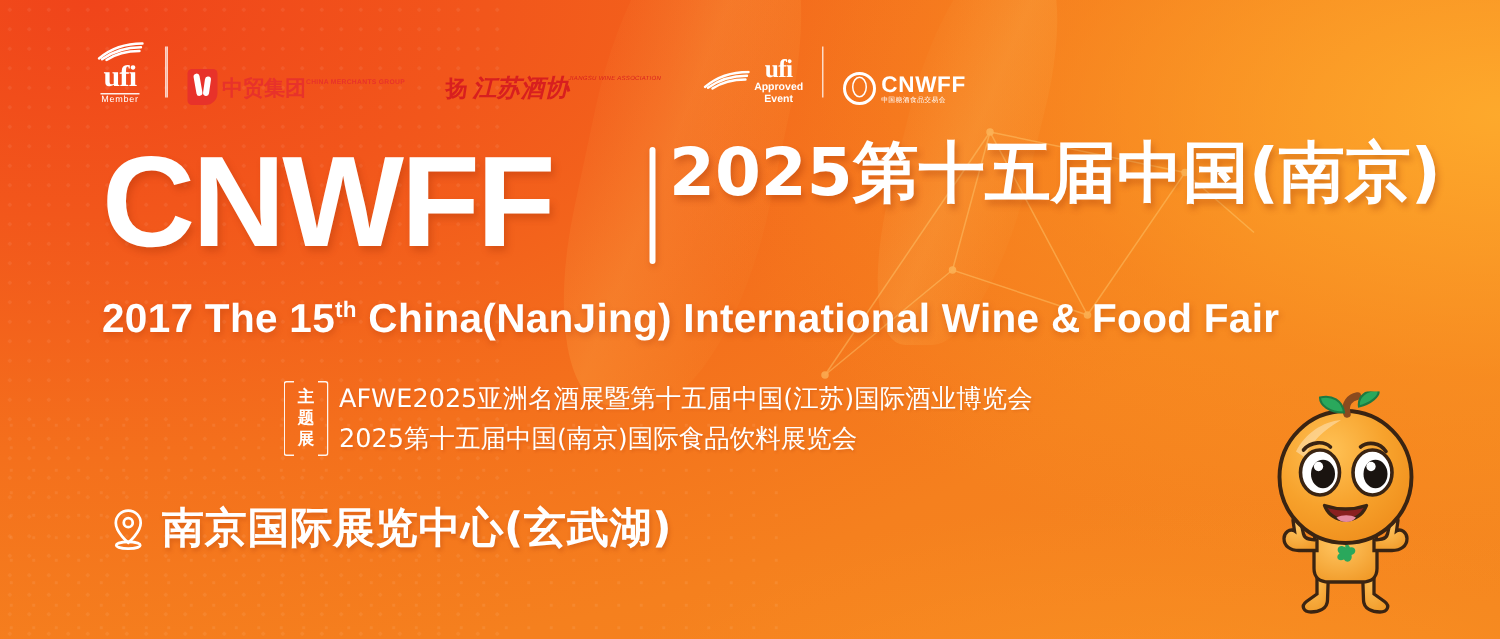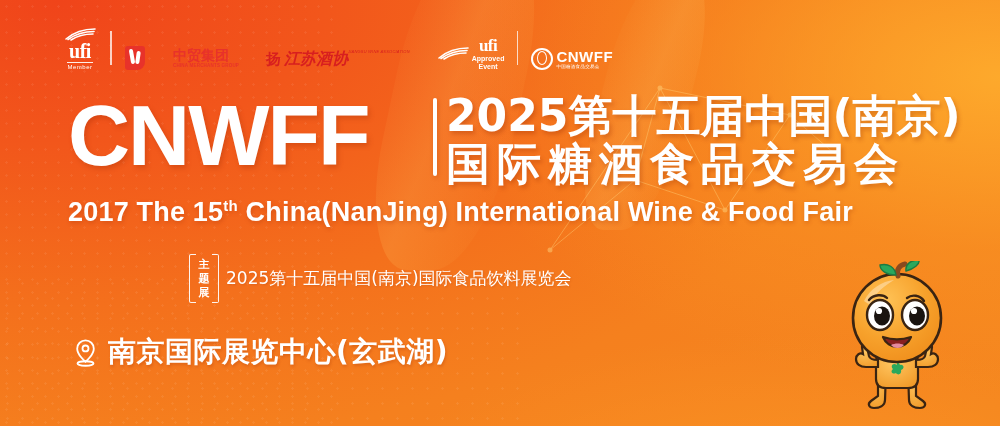--- a/index.html
+++ b/index.html
@@ -90,21 +90,21 @@
   .ufi-word { font-size: 20px; font-weight: 700; color:#ffffff; letter-spacing:-.5px; font-family:"Liberation Serif", serif; }
   .ufi-sub { font-size: 6px; color:#fff; letter-spacing:.5px; margin-top:1px; border-top:1px solid rgba(255,255,255,.9); padding-top:1px;}
 
   .comex { display:flex; align-items:center; font-weight:800; font-size:16px; color:#fff; letter-spacing:.3px;}
   .comex .xmark { color:#c0267a; font-size:21px; margin:0 -2px; font-weight:900;}
 
   .zhongmao { display:flex; align-items:center; gap:3px;}
   .zm-mark { width:20px; height:24px; background:#e8322a; border-radius:3px 3px 8px 3px; position:relative;}
   .zm-mark:after { content:""; position:absolute; left:5px; top:3px; width:4px; height:15px; background:#fff; border-radius:2px; transform:rotate(-10deg);}
   .zm-mark:before { content:""; position:absolute; left:11px; top:5px; width:4px; height:13px; background:#fff; border-radius:2px; transform:rotate(8deg);}
-  .zm-txt { display:flex; flex-direction:column; line-height:1;margin-left:25px;}
+  .zm-txt { display:flex; flex-direction:row; line-height:1;}
   .zm-cn { font-size:14px; font-weight:700; color:#e8322a; letter-spacing:0px;}
   .zm-en { font-size:4.5px; font-weight:700; color:#e8322a; letter-spacing:.2px; margin-top:2px;}
 
   .jsjx { display:flex; align-items:center; gap:2px;}
   .jsjx-seal { font-size:15px; font-weight:700; color:#d81f1f; background:transparent; padding:0 1px;}
   .jsjx-cn { font-size:16px; font-weight:700; color:#d81f1f; font-family:"DejaVu Serif", serif;}
   .jsjx-box { display:flex; flex-direction:row;font-style:italic; }
   .jsjx-en { font-size:4px; color:#d81f1f; letter-spacing:.2px;}
 
   .ufiapp { display:flex; align-items:center; gap:2px;}
@@ -286,34 +286,34 @@
         </div>
       </div>
     </div>
   </div>
 
   <div class="cnwff-big">CNWFF</div>
   <div class="head-divider"></div>
 
   <div class="cn-title">
     <div class="cn-line1">2025第十五届中国(南京)</div>
-    <div class="cn-line2">国际糖酒食品交易会</div>
   </div>
 
   <div class="en-title">
     <span>2017 The 15</span><sup>th</sup><span> China(NanJing) International Wine &amp; Food Fair</span>
   </div>
 
   <div class="theme-block">
     <div class="theme-badge">
       <span>主</span>
       <span>题</span>
       <span>展</span>
     </div>
     <div class="theme-lines">
+      <div class="theme-line">AFWE2025亚洲名酒展暨第十五届中国(江苏)国际酒业博览会</div>
       <div class="theme-line">2025第十五届中国(南京)国际食品饮料展览会</div>
     </div>
   </div>
 
   <div class="info-row">
 
 
     <div class="info-item">
       <svg class="info-icon" width="27" height="29" viewBox="0 0 28 30">
         <g fill="none" stroke="#ffffff" stroke-width="1.9" stroke-linecap="round">

